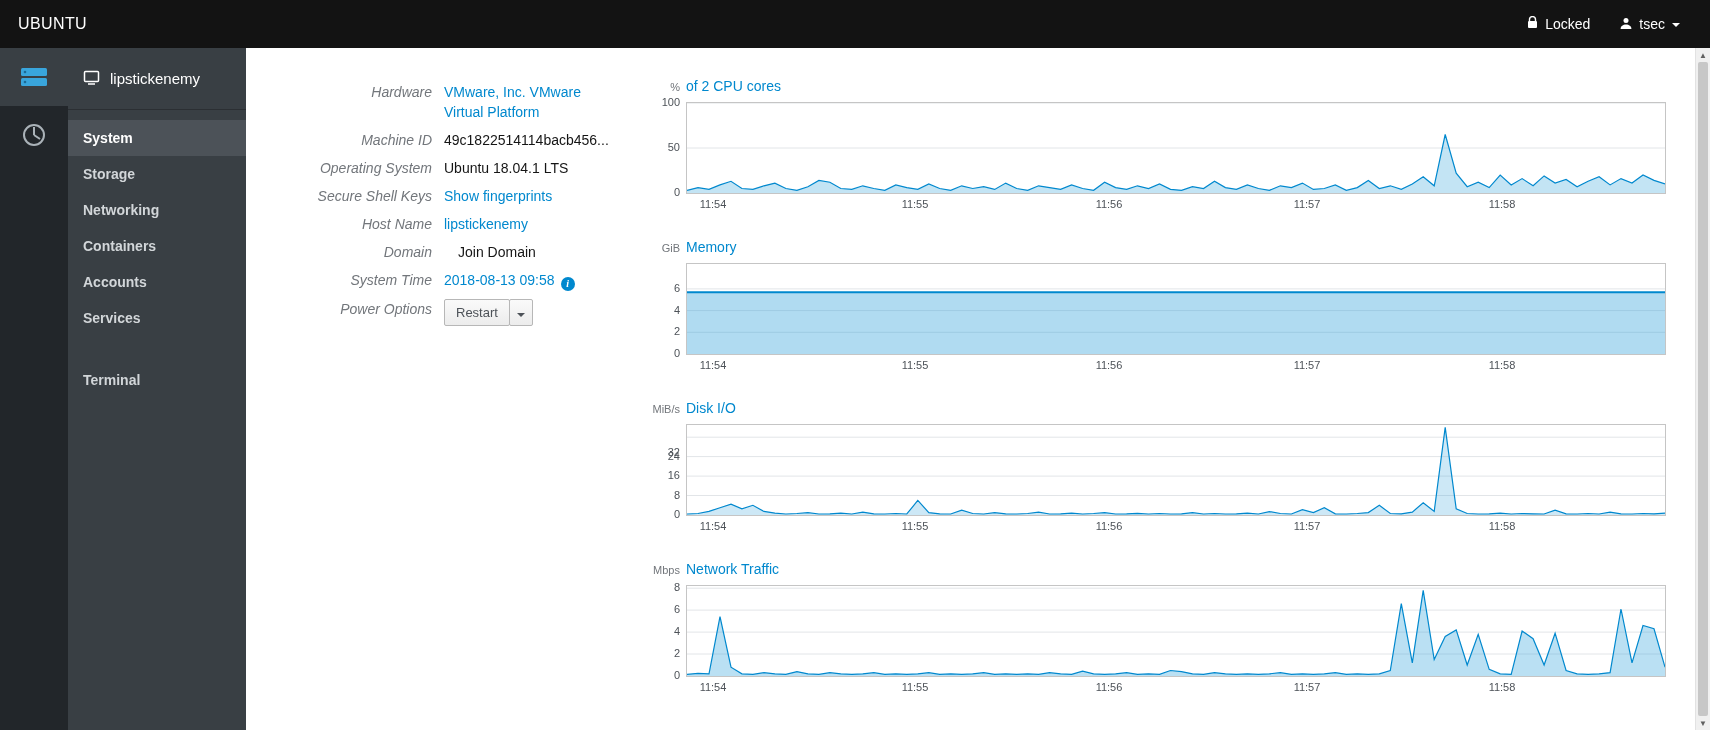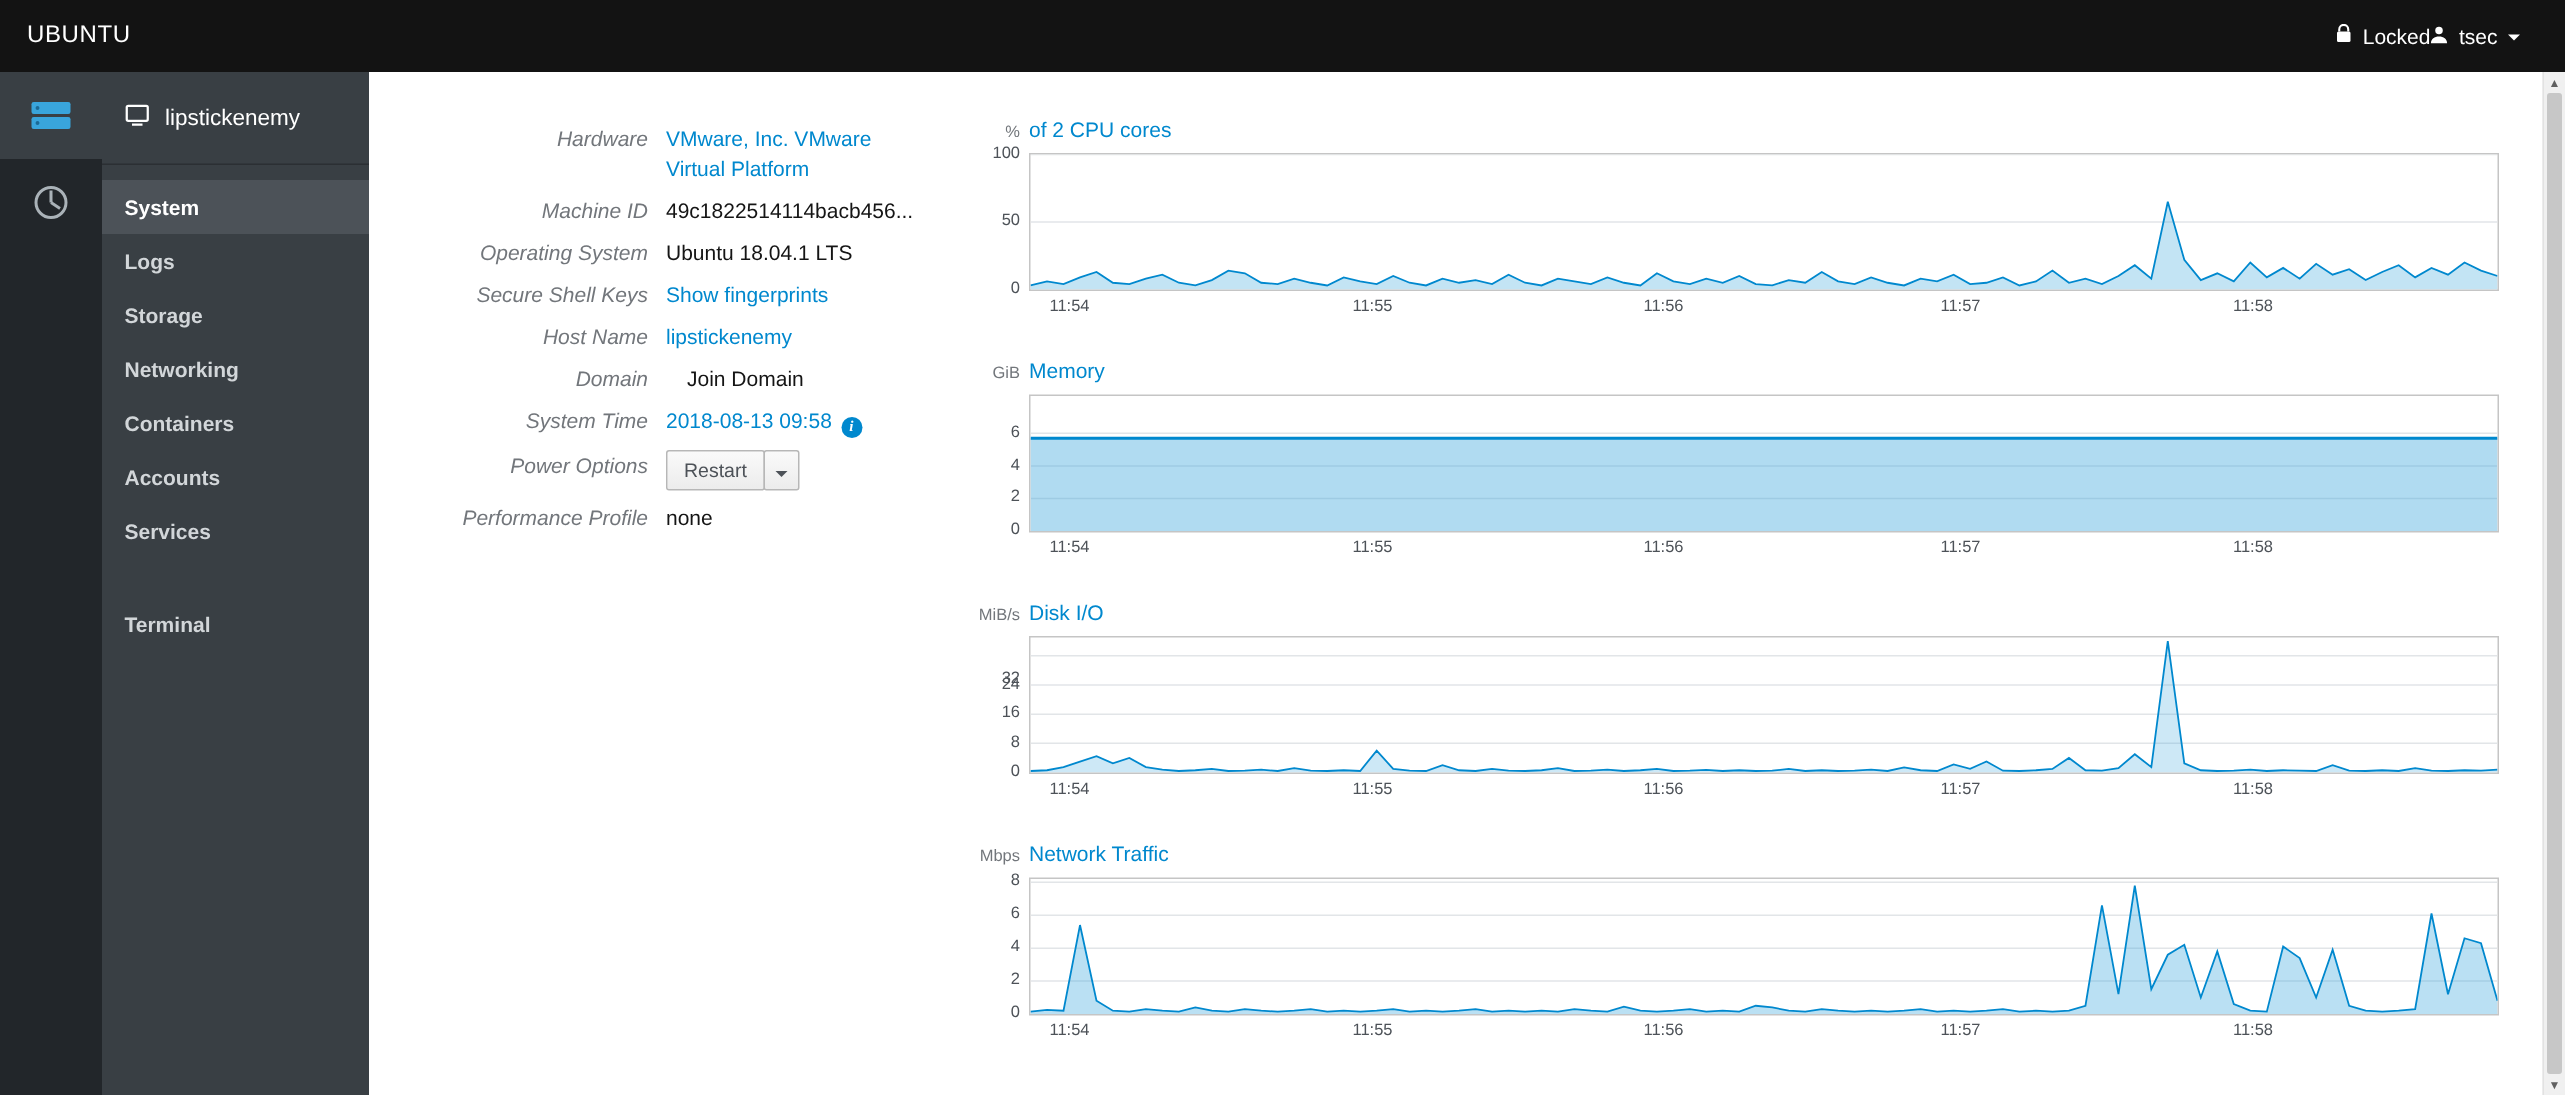--- a/index.html
+++ b/index.html
@@ -4,21 +4,21 @@
 <style>
   * { margin:0; padding:0; box-sizing:border-box; }
   html,body { width:1710px; height:730px; overflow:hidden; background:#fff;
               font-family:"Liberation Sans",sans-serif; }
 
   
   .topbar { position:absolute; top:0; left:0; right:0; height:48px; background:#131313;
             display:flex; align-items:center; justify-content:space-between;
             padding:0 30px 0 18px; z-index:20; }
   .brand { color:#fff; font-size:16px; letter-spacing:.4px; }
-  .topbar-right { display:flex; align-items:center; }
+  .topbar-right { display:flex; align-items:center; gap:30px; }
   .tb-item { display:flex; align-items:center; gap:7px; color:#fff; font-size:14px; cursor:pointer; }
   .caret-white { width:0; height:0; border-left:4px solid transparent;
                  border-right:4px solid transparent; border-top:4px solid #fff; margin-top:2px; }
 
   
   .iconstrip { position:absolute; top:48px; left:0; width:68px; bottom:0; background:#22262a; z-index:10; }
   .strip-item { height:58px; display:flex; align-items:center; justify-content:center; cursor:pointer; }
   .strip-item.active { background:#393f44; }
 
   
@@ -124,21 +124,20 @@
     <span>
       <svg width="17" height="17" viewBox="0 0 17 17">
           <rect x="1.5" y="2.5" width="14" height="10" rx="1" fill="none" stroke="#fff" stroke-width="1.5"></rect>
           <line x1="5" y1="15" x2="12" y2="15" stroke="#fff" stroke-width="1.5"></line>
         </svg>
     </span>
     <span>lipstickenemy</span>
   </div>
   <nav class="nav">
       <a class="nav-item active">System</a>
-      <a class="nav-item">Logs</a>
       <a class="nav-item">Storage</a>
       <a class="nav-item">Networking</a>
       <a class="nav-item">Containers</a>
       <a class="nav-item">Accounts</a>
       <a class="nav-item">Services</a>
       <a class="nav-item gap">Terminal</a>
     </nav>
 </div>
 
 <div class="main">
@@ -167,24 +166,20 @@
         <span class="info-label">Domain</span>
         <span class="info-value"><a class="action-link">Join Domain</a></span>
       </div>
       <div class="info-row">
         <span class="info-label">System Time</span>
         <span class="info-value"><a class="link">2018-08-13 09:58</a><span class="info-icon">i</span></span>
       </div>
       <div class="info-row">
         <span class="info-label">Power Options</span>
         <span class="info-value"><button class="pf-btn">Restart</button><button class="pf-btn caret-btn"><span class="caret-dark"></span></button></span>
-      </div>
-      <div class="info-row">
-        <span class="info-label">Performance Profile</span>
-        <span class="info-value"><span>none</span></span>
       </div>
     </div>
   <div class="charts-col">
       <div class="chart-module">
         <div class="chart-head">
           <span class="chart-unit">%</span>
           <a class="link chart-title">of 2 CPU cores</a>
         </div>
         <div class="chart-body">
           <div class="ylabels">

